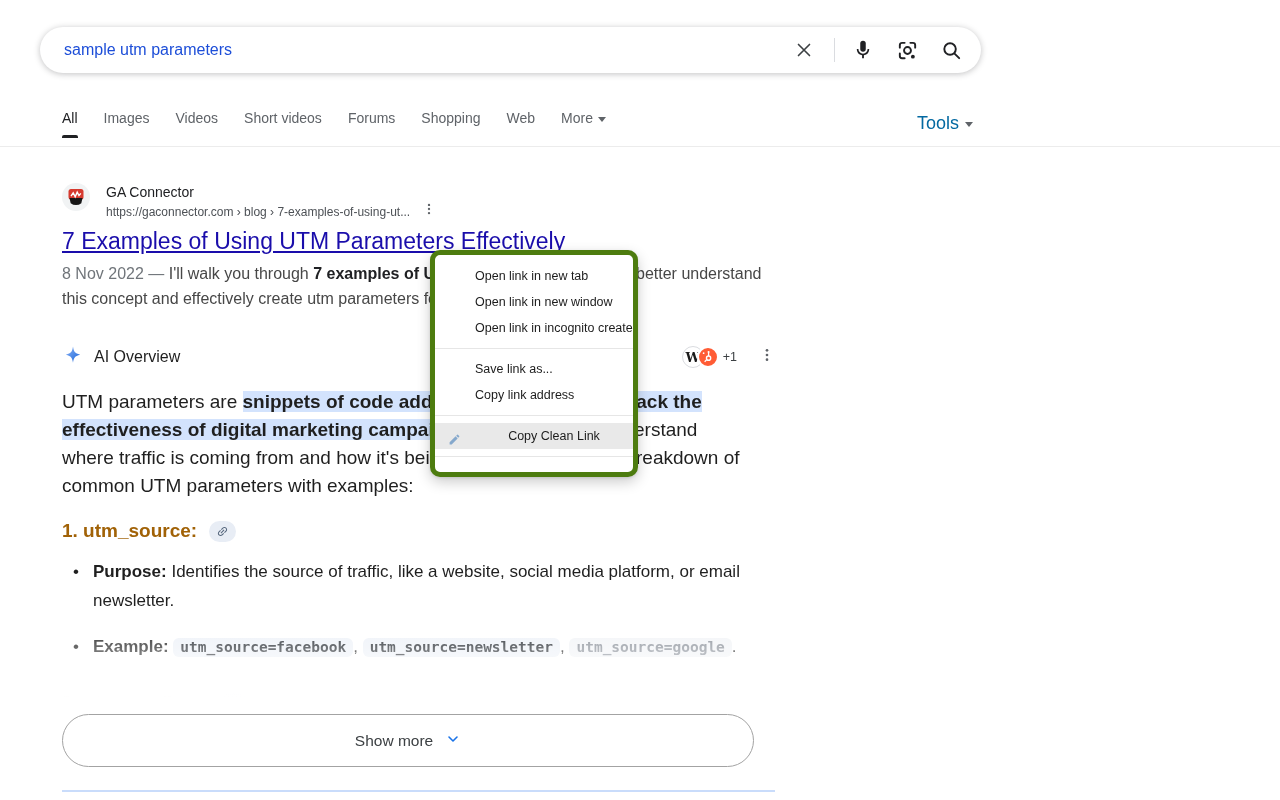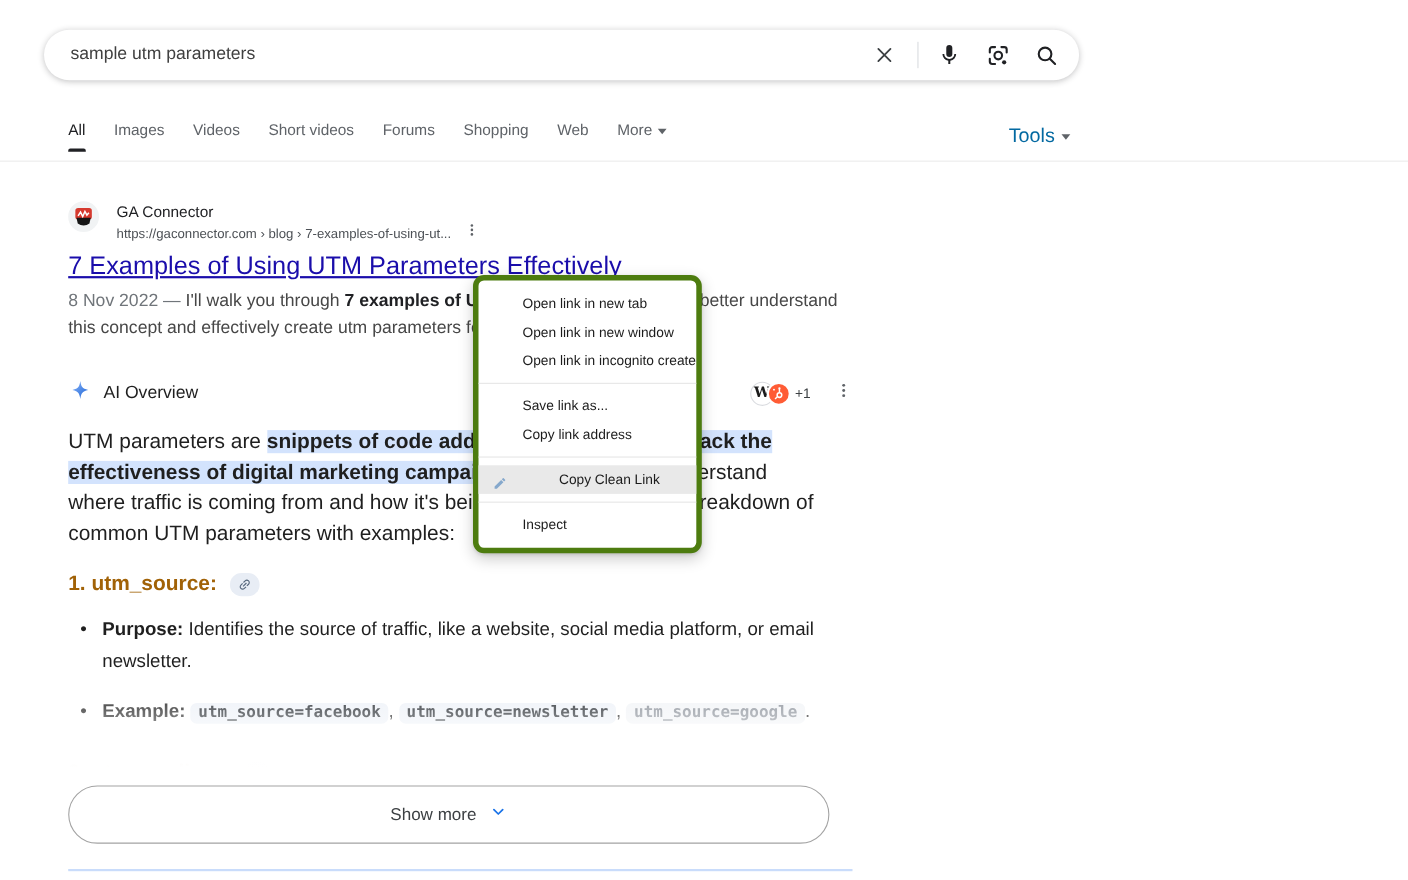--- a/index.html
+++ b/index.html
@@ -6,21 +6,21 @@
   html,body { width:1280px; height:800px; background:#fff; overflow:hidden; }
   body { font-family:"Liberation Sans", sans-serif; color:#202124; position:relative; }
 
   
   .search-pill {
     position:absolute; left:40px; top:27px; width:941px; height:46px;
     background:#fff; border-radius:24px;
     box-shadow:0 1px 6px rgba(32,33,36,.28);
     display:flex; align-items:center; padding:0 18px 0 24px;
   }
-  .search-query { flex:1; font-size:16px; color:#404040; border:none; outline:none;
+  .search-query { flex:1; font-size:16px; color:#1d4ed8; border:none; outline:none;
     font-family:"Liberation Sans",sans-serif; background:transparent; }
   .sp-icon { width:24px; height:24px; display:flex; align-items:center; justify-content:center;
     cursor:pointer; flex:0 0 auto; }
   .sp-gap { margin-left:20px; }
   .sp-divider { width:1px; height:24px; background:#dadce0; margin:0 16px 0 18px; }
 
   
   .tabs { position:absolute; left:62px; top:110px; display:flex; gap:26px;
     font-size:14px; color:#5f6368; align-items:center; }
   .tab { padding-bottom:12px; cursor:pointer; position:relative; white-space:nowrap; display:flex; gap:5px; align-items:center;}
@@ -280,16 +280,15 @@
     <div class="cm-sep"></div>
     <div class="cm-item hovered">
       <span class="cm-icon">
         <svg width="13" height="13" viewBox="0 0 24 24" fill="#85a8cc">
             <path d="M3 17.25V21h3.75L17.8 9.94l-3.75-3.75L3 17.25zM20.7 7.04a1 1 0 0 0 0-1.41l-2.34-2.34a1 1 0 0 0-1.41 0l-1.83 1.83 3.75 3.75 1.83-1.83z"></path>
           </svg>
       </span>
       <span>Copy Clean Link</span>
     </div>
     <div class="cm-sep"></div>
-    <div class="cm-item">Inspect</div>
   </div>
 
 </div>
 
 </body></html>

